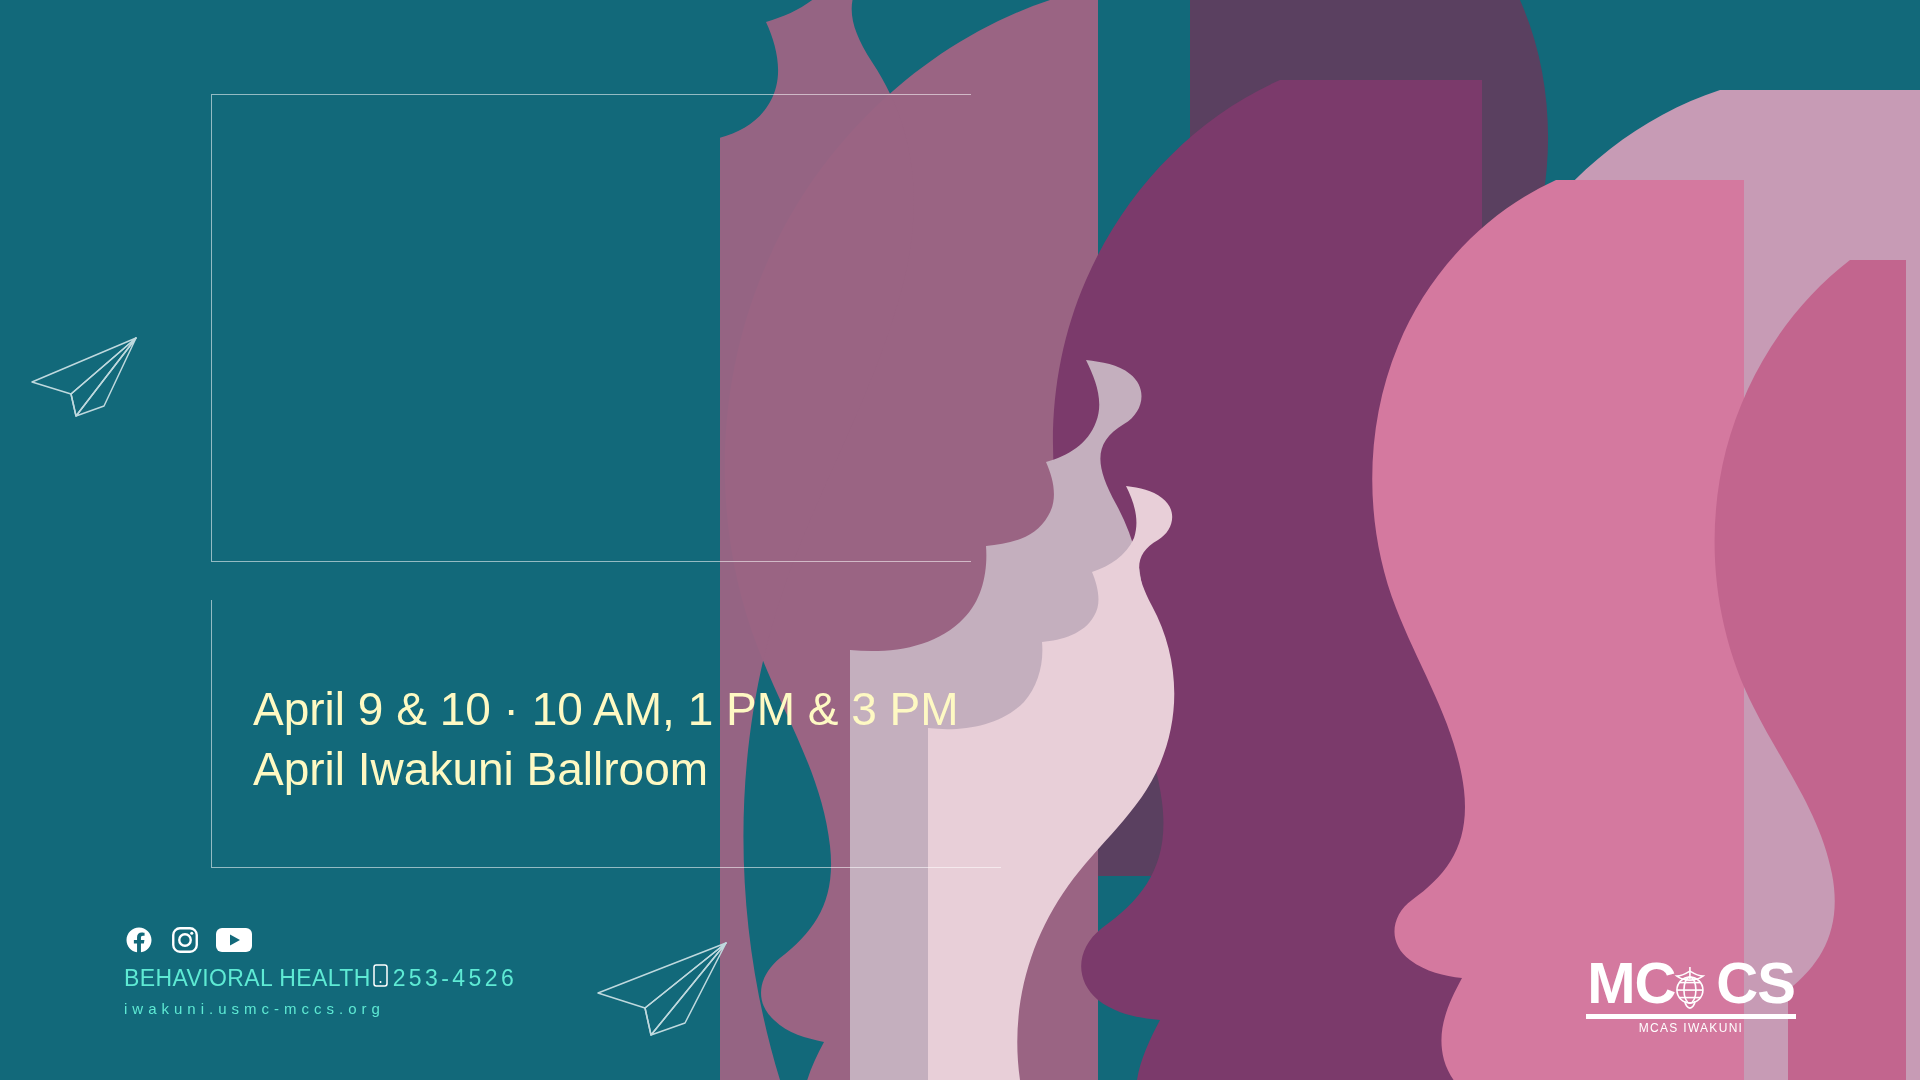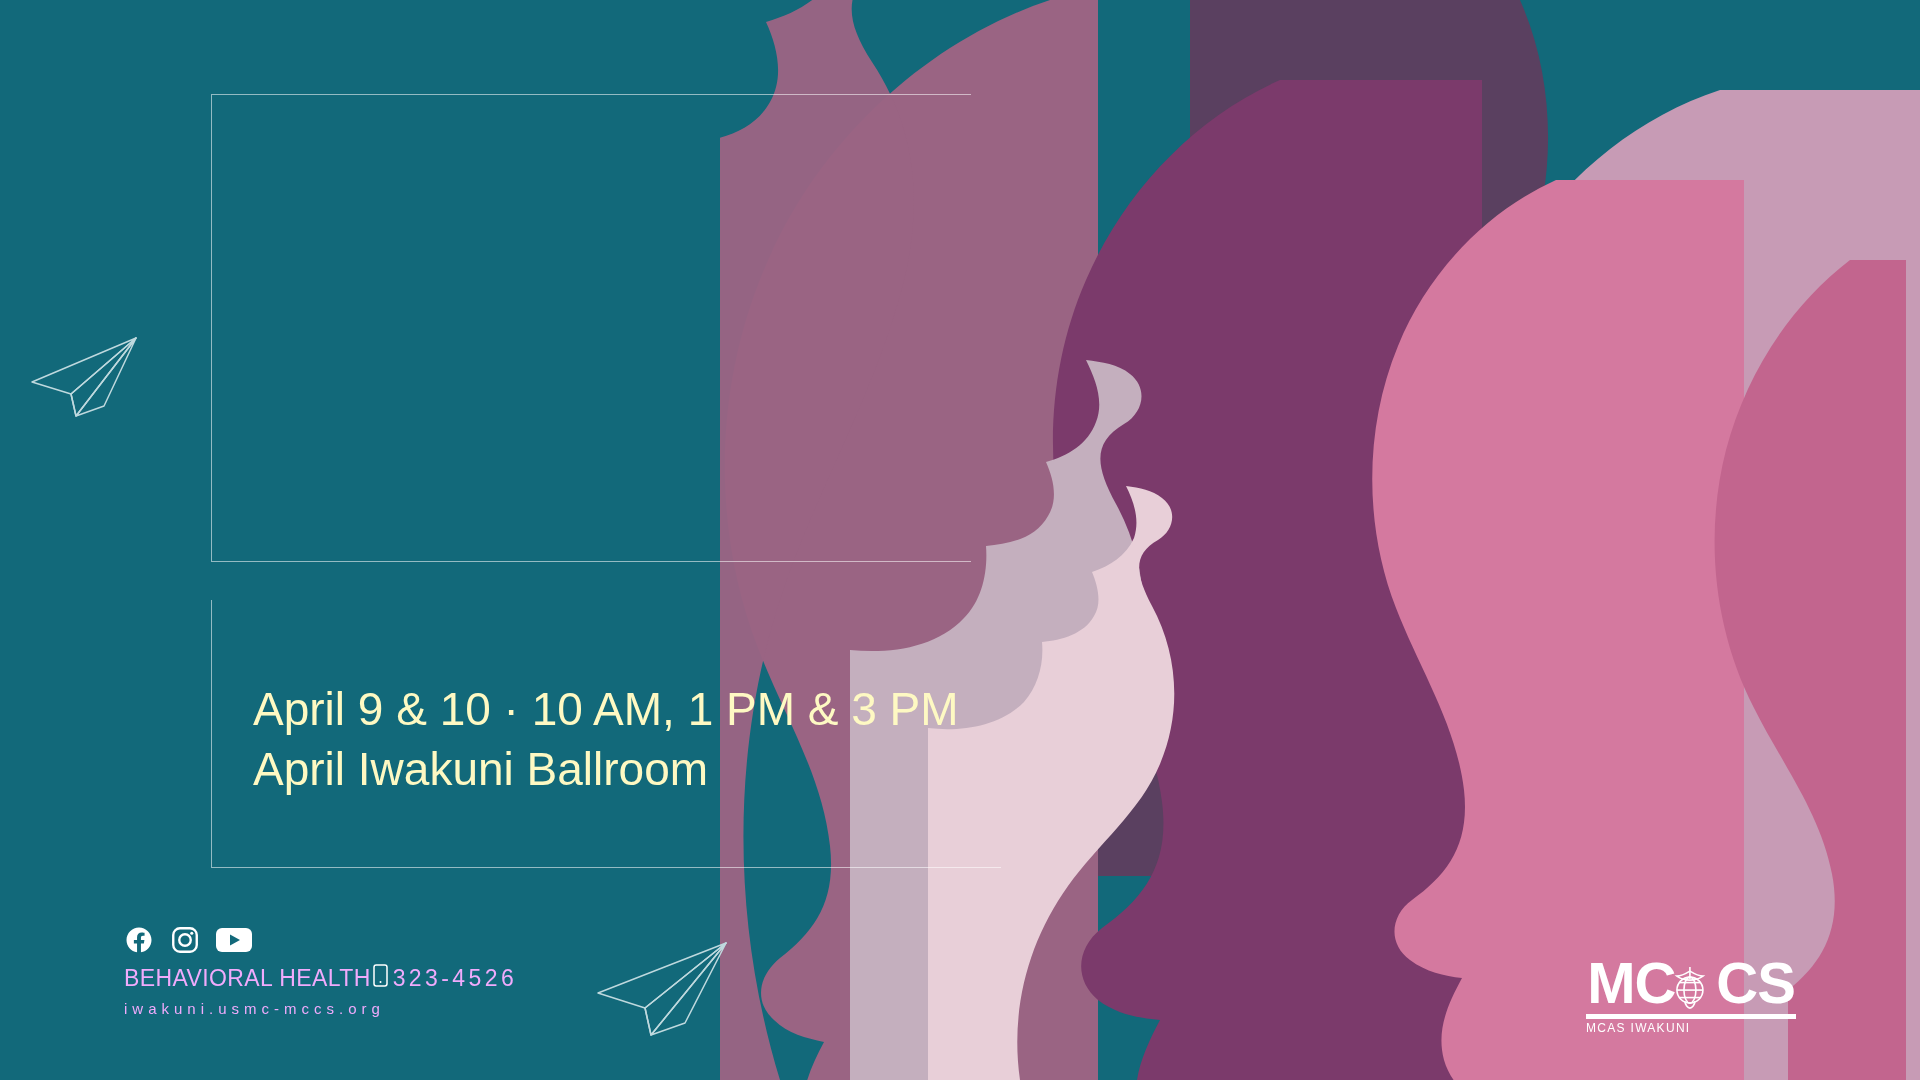--- a/index.html
+++ b/index.html
@@ -64,21 +64,21 @@
     font-weight:400;
     line-height:1.30;
     margin-top:20px;
   }
   #details span { display:block; white-space:nowrap; }
 
   
   #footer {
     position:absolute;
     left:124px; top:925px;
-    color:#f0abfc;
+    color:#5eead4;
   }
   #social {
     display:flex; align-items:center; gap:16px;
     margin-bottom:9px;
   }
   #social svg { display:block; }
   .contact-line {
     display:flex; align-items:center;
     font-size:23px;
     letter-spacing:1.2px;
@@ -100,21 +100,21 @@
   .plane { position:absolute; }
   #plane-left  { left:24px;  top:332px; }
   #plane-lower { left:590px; top:935px; }
 
   
   #mccs-logo {
     position:absolute;
     left:1586px; top:955px;
     width:210px;
     color:#fff;
-    text-align:left;
+    text-align:center;
   }
   #mccs-wordmark {
     position:relative;
     height:56px;
     display:flex;
     align-items:center;
     justify-content:center;
   }
   #mccs-text {
     font-size:58px;
@@ -243,21 +243,21 @@
     </div>
 
     <div class="contact-line">
       <span id="phone-label">BEHAVIORAL HEALTH</span>
       <span id="phone-icon">
         <svg width="15" height="23" viewBox="0 0 15 23" fill="none" stroke="#fff" stroke-width="1.5">
           <rect x="1" y="1" width="13" height="21" rx="2.2"></rect>
           <circle cx="7.5" cy="18" r="1" fill="#fff" stroke="none"></circle>
         </svg>
       </span>
-      <span id="phone-number">323-4526</span>
+      <span id="phone-number">253-4526</span>
     </div>
 
     <div id="website">iwakuni.usmc-mccs.org</div>
   </div>
 
   <div id="mccs-logo">
     <div id="mccs-wordmark">
       <span id="mccs-text"><span>MC</span><span style="visibility:hidden">C</span><span>CS</span></span>
       <span id="mccs-ega">
         <svg viewBox="0 0 54 54" fill="none" stroke="#fff" stroke-width="1.6">

